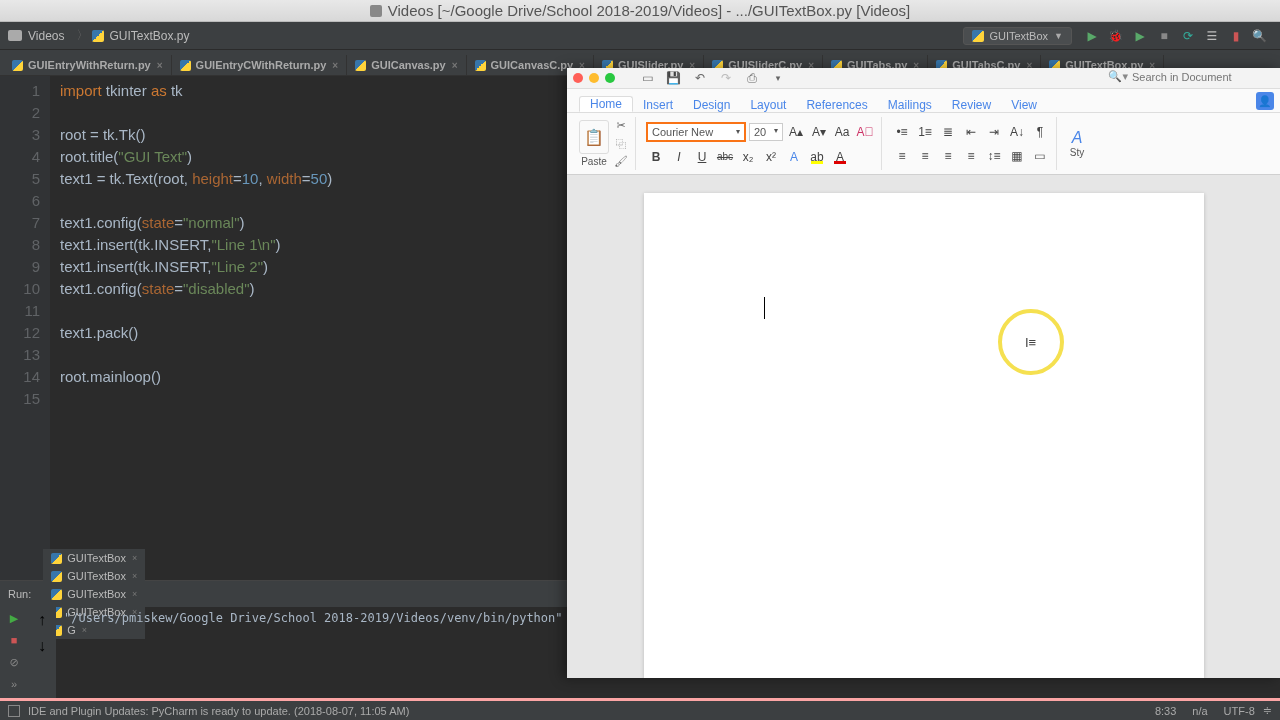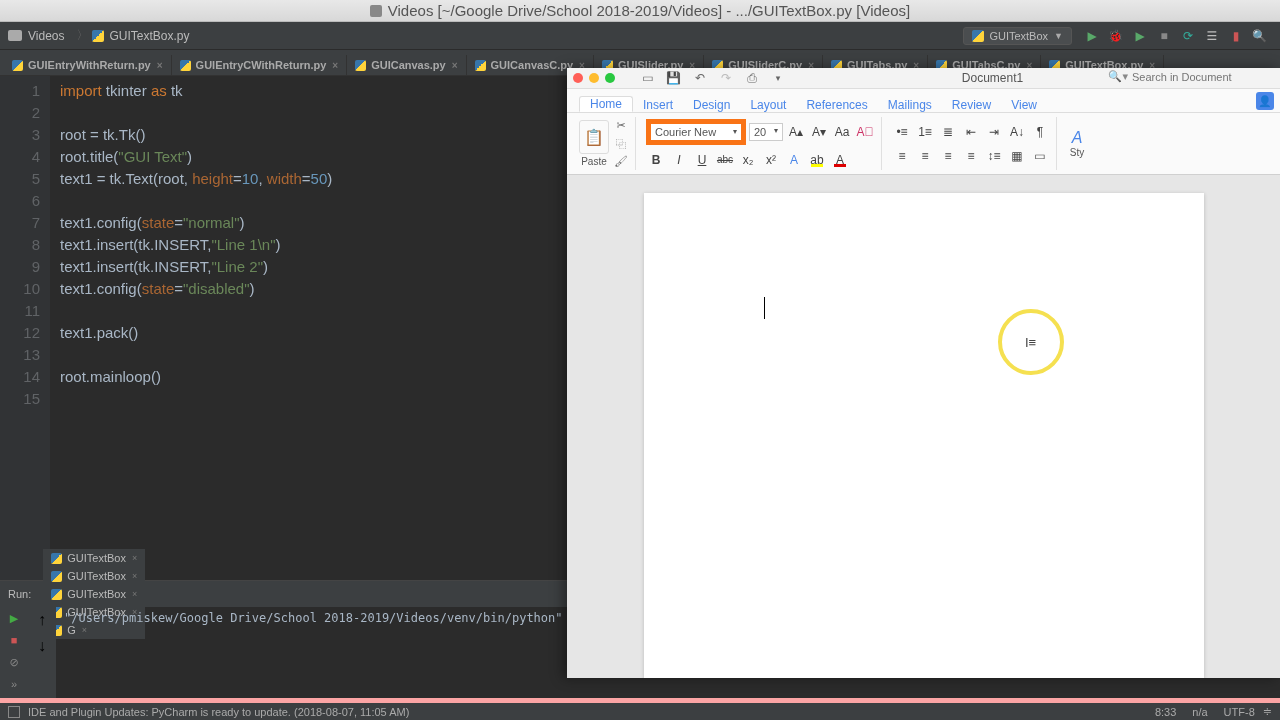--- a/index.html
+++ b/index.html
@@ -42,21 +42,21 @@
 .run-tab { display:flex; align-items:center; padding:3px 8px; background:#3c3f41; margin-right:2px; }
 .run-tab .py-ic { width:11px; height:11px; }
 .run-tab .close { margin-left:6px; color:#777; font-size:9px; }
 .run-body { flex:1; display:flex; }
 .run-side { width:28px; background:#3c3f41; display:flex; flex-direction:column; align-items:center; padding-top:4px; gap:8px; }
 .run-side .b { width:14px; height:14px; font-size:11px; color:#888; display:flex; align-items:center; justify-content:center; }
 .run-out { flex:1; padding:4px 8px; font-family:"Menlo","Consolas",monospace; font-size:12px; color:#a9b7c6; }
 .run-side2 { width:28px; background:#3c3f41; display:flex; flex-direction:column; align-items:center; padding-top:4px; gap:8px; }
 
 
-.status { position:absolute; left:0; right:0; bottom:0; height:22px; background:#3c3f41; border-top:5px solid #fca5a5; display:flex; align-items:center; font-size:11px; color:#aaa; padding:0 8px; }
+.status { position:absolute; left:0; right:0; bottom:0; height:22px; background:#3c3f41; border-top:3px solid #fca5a5; display:flex; align-items:center; font-size:11px; color:#aaa; padding:0 8px; }
 .status .ic2 { width:12px; height:12px; border:1px solid #888; margin-right:8px; }
 .status .spacer { flex:1; }
 .status .seg { margin: 0 8px; }
 
 
 .word { position:absolute; top:68px; left:567px; width:713px; bottom:42px; background:#fff; box-shadow:-4px 0 12px rgba(0,0,0,0.4); display:flex; flex-direction:column; }
 .w-top { height:21px; background:#f3f3f3; border-bottom:1px solid #ddd; display:flex; align-items:center; padding:0 6px; }
 .mac-dot { width:10px; height:10px; border-radius:50%; margin-right:6px; }
 .mac-dot.r { background:#ff5f57; } .mac-dot.y { background:#febc2e; } .mac-dot.g { background:#28c840; }
 .w-top .spacer2 { width:14px; }
@@ -69,21 +69,21 @@
 .rtab { padding:0 10px; color:#4a86e8; cursor:pointer; }
 .rtab.active { background:#fff; border:1px solid #ddd; border-bottom:1px solid #fff; border-radius:3px 3px 0 0; color:#4a86e8; font-weight:500; }
 .share-ic { position:absolute; right:6px; bottom:2px; width:18px; height:18px; background:#4a86e8; border-radius:3px; color:#fff; font-size:11px; display:flex; align-items:center; justify-content:center; }
 
 .w-ribbon { height:62px; background:#fafafa; border-bottom:1px solid #d0d0d0; display:flex; align-items:center; padding:4px 6px; font-size:11px; color:#555; gap:4px; }
 .rb-group { display:flex; flex-direction:column; align-items:center; padding:0 6px; border-right:1px solid #e0e0e0; height:100%; justify-content:center; }
 .rb-paste { width:30px; height:34px; border:1px solid #ddd; border-radius:3px; display:flex; align-items:center; justify-content:center; font-size:16px; }
 .rb-mini { display:flex; flex-direction:column; gap:4px; margin-left:4px; }
 .rb-mini .m { width:16px; height:14px; font-size:11px; color:#666; display:flex; align-items:center; justify-content:center; }
 .rb-row { display:flex; align-items:center; gap:3px; }
-.font-sel { border:5px solid #f97316; background:#fff; padding:2px 4px; font-size:11px; width:100px; display:flex; justify-content:space-between; align-items:center; }
+.font-sel { border:2px solid #f97316; background:#fff; padding:2px 4px; font-size:11px; width:100px; display:flex; justify-content:space-between; align-items:center; }
 .size-sel { border:1px solid #ccc; background:#fff; padding:2px 4px; font-size:11px; width:34px; display:flex; justify-content:space-between; }
 .rbtn { width:20px; height:18px; display:flex; align-items:center; justify-content:center; font-size:12px; color:#444; border:1px solid transparent; border-radius:2px; }
 .rbtn.bold { font-weight:bold; }
 .rbtn.ital { font-style:italic; }
 .rbtn.und { text-decoration:underline; }
 .rbtn.strike { text-decoration:line-through; font-size:10px; }
 .color-hl { position:relative; }
 .color-hl::after { content:''; position:absolute; bottom:1px; left:3px; right:3px; height:3px; background:#ffff00; }
 .color-ft { position:relative; }
 .color-ft::after { content:''; position:absolute; bottom:1px; left:3px; right:3px; height:3px; background:#d00; }
@@ -261,21 +261,20 @@
     <div class="mac-dot r"></div>
     <div class="mac-dot y"></div>
     <div class="mac-dot g"></div>
     <span class="spacer2"></span>
     <div class="w-tool">▭</div>
     <div class="w-tool">💾</div>
     <div class="w-tool">↶</div>
     <div class="w-tool" style="color:#bbb">↷</div>
     <div class="w-tool">⎙</div>
     <div class="w-tool" style="font-size:9px">▾</div>
-    <div class="w-title">Document1</div>
     <div class="w-search">
       <span style="margin-right:4px">🔍▾</span>
       <input placeholder="Search in Document" style="">
     </div>
   </div>
 
   <div class="w-ribbon-tabs" id="ribbon-tabs">
     <div class="rtab active">Home</div>
       <div class="rtab">Insert</div>
       <div class="rtab">Design</div>

